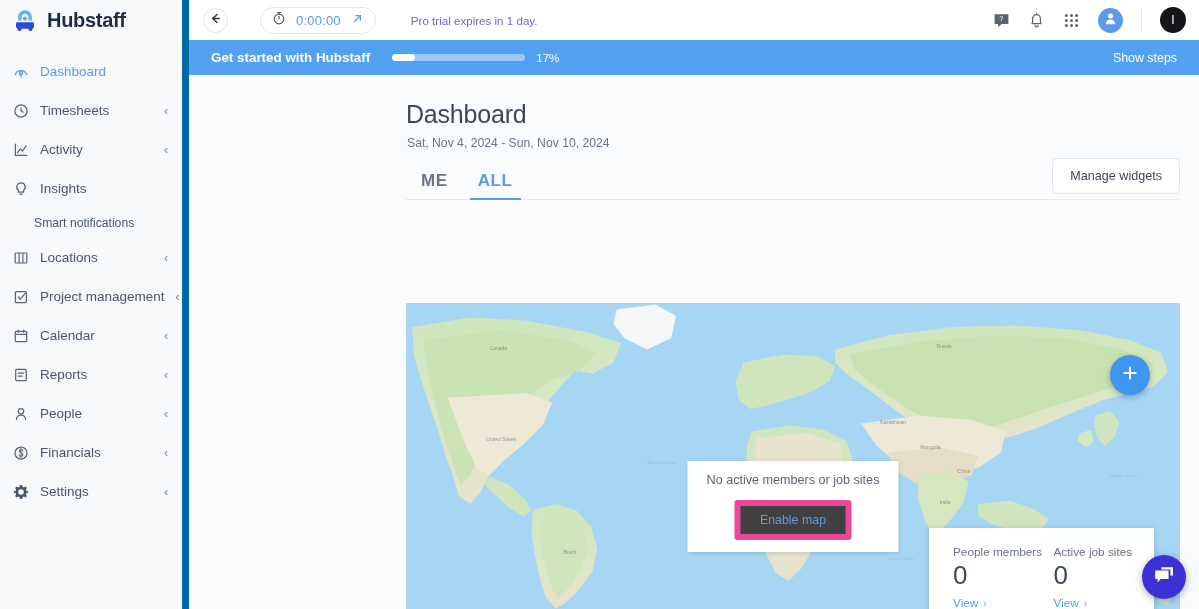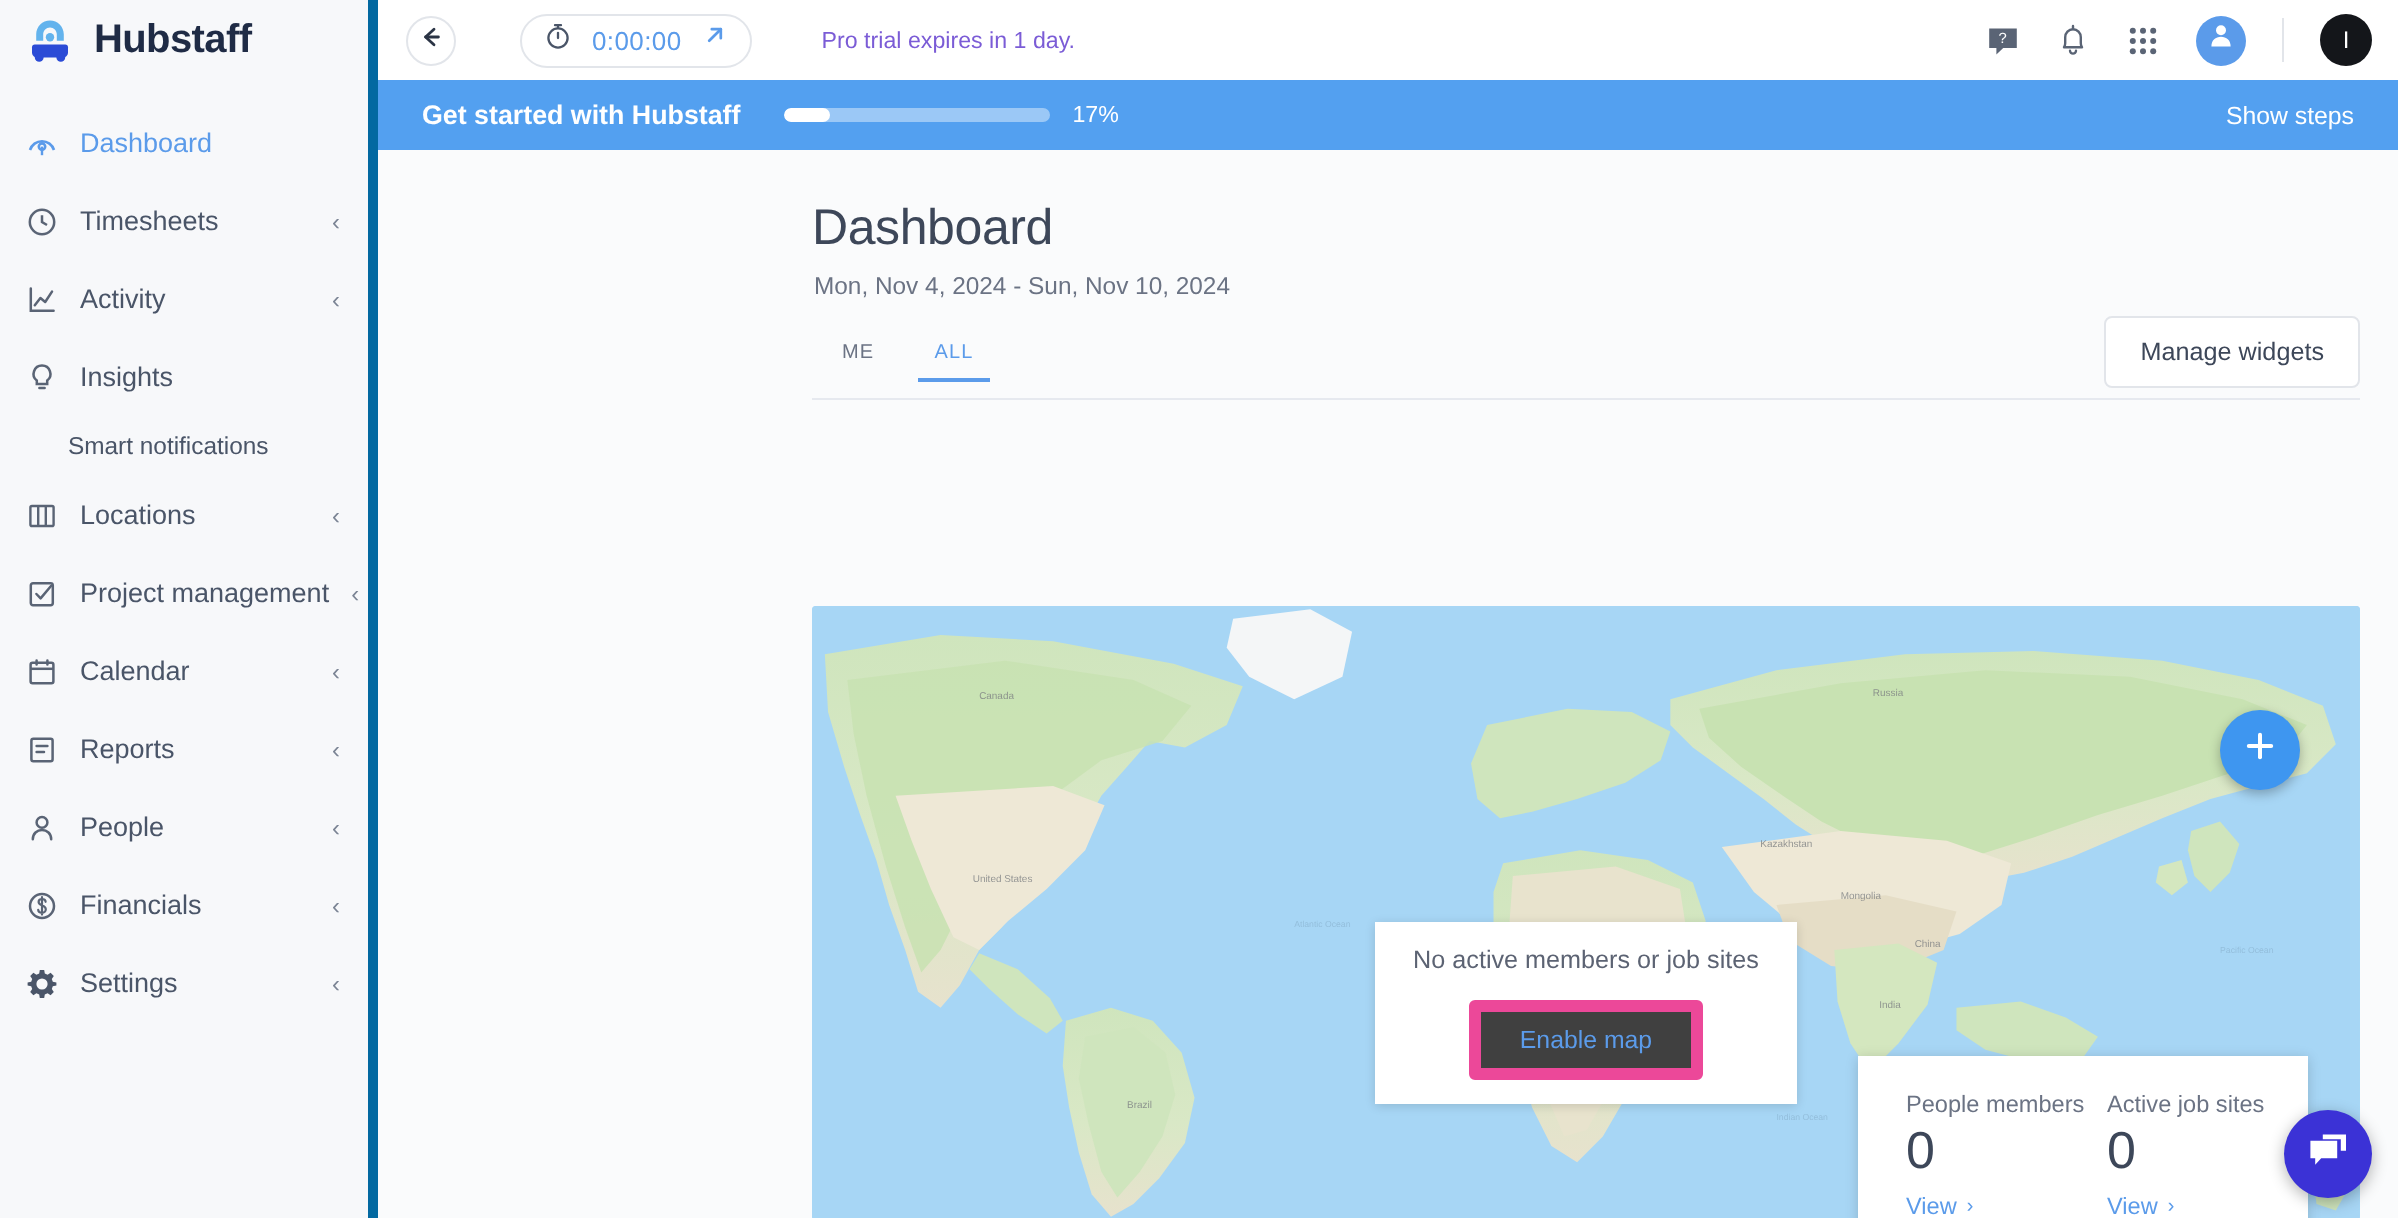--- a/index.html
+++ b/index.html
@@ -10,21 +10,21 @@
     background: #ffffff;
     color: #3d4759;
   }
 
   #app { position: relative; width: 1199px; height: 609px; display: flex; }
 
   
   #sidebar {
     width: 189px; height: 609px;
     background: #f7f8fa;
-    border-right: 5px solid #0369a1;
+    border-right: 7px solid #0369a1;
     flex: 0 0 189px;
     position: relative;
     overflow: hidden;
   }
   .logo-row {
     height: 40px; display: flex; align-items: center; padding-left: 12px; gap: 9px;
   }
   .logo-mark { width: 26px; height: 26px; position: relative; flex: 0 0 26px; }
   .logo-text { font-size: 20px; font-weight: bold; color: #1f2b45; letter-spacing: -0.3px; }
 
@@ -101,22 +101,22 @@
 
   
   #content { position: relative; height: 534px; background:#fafbfc; }
   .page-title { font-size: 25px; font-weight: normal; color: #3d4759; padding: 25px 0 0 217px; letter-spacing:-0.2px; }
   .page-sub { font-size: 12.2px; color: #6b7384; padding: 7px 0 0 218px; }
 
   .tabs-row { position: relative; margin-top: 21px; padding-left: 217px; padding-right: 19px; height: 29px; }
   .tabs-line { position:absolute; left:217px; right:19px; bottom:0; height:1px; background:#e6e9ef; }
   .tabs { display: flex; gap: 0; }
   .tab {
-    font-size: 10px; color: #6b7384; letter-spacing: 0.6px;
-    padding: 0 15px 9px 15px; cursor: pointer; position: relative;
+    font-size: 17px; color: #6b7384; letter-spacing: 0.6px;
+    padding: 0 15px 9px 15px; cursor: pointer; position: relative; font-weight: bold;
   }
   .tab.active { color: #5b9bea; }
   .tab.active:after {
     content:""; position:absolute; left:7px; right:7px; bottom:0; height:2px; background:#5b9bea; z-index:2;
   }
   .manage-btn {
     position: absolute; right: 19px; top: -13px;
     background:#fff; border:1px solid #e2e5ea; border-radius: 4px;
     padding: 10px 17px; font-size: 12.6px; color:#3d4759; cursor:pointer;
   }
@@ -392,21 +392,21 @@
       <span class="progress-track">
         <span class="progress-fill" style="width: 17%;"></span>
       </span>
       <span class="pct">17%</span>
       <span class="show-steps">Show steps</span>
     </div>
 
     <div id="content">
 
       <div class="page-title">Dashboard</div>
-      <div class="page-sub">Mon, Nov 4, 2024 - Sun, Nov 10, 2024</div>
+      <div class="page-sub">Sat, Nov 4, 2024 - Sun, Nov 10, 2024</div>
 
       <div class="tabs-row">
         <div class="tabs-line"></div>
         <div class="tabs">
           <div class="tab">
             <span>ME</span>
           </div>
           <div class="tab active">
             <span>ALL</span>
           </div>

